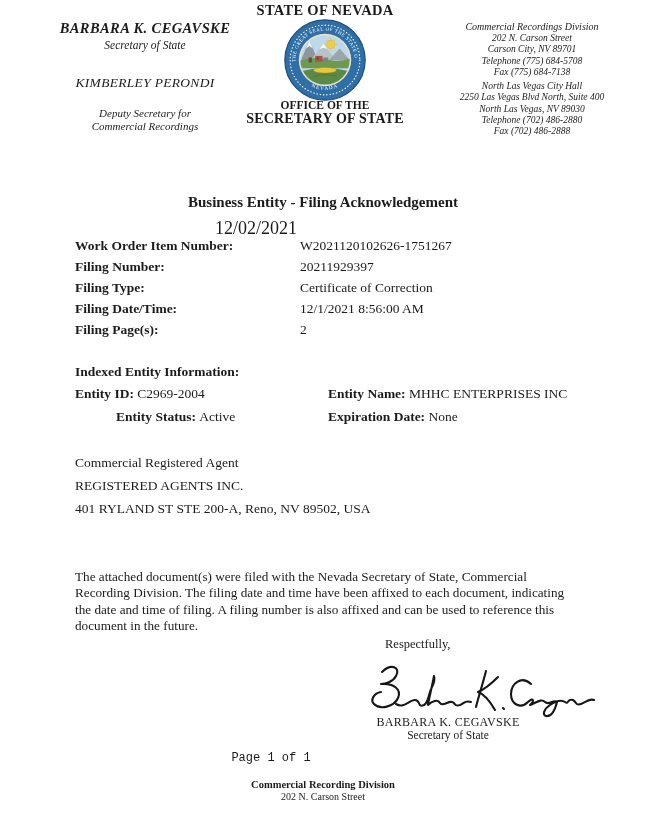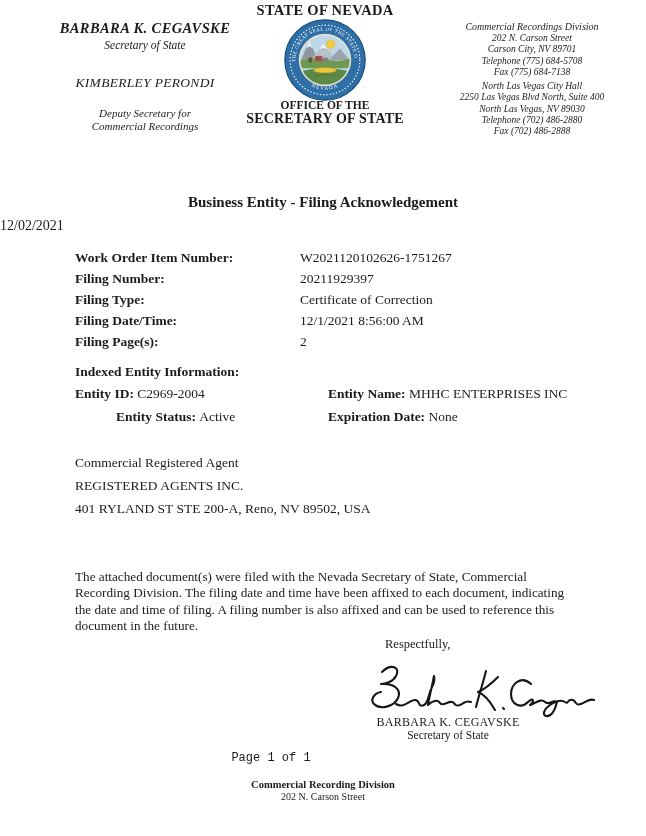--- a/index.html
+++ b/index.html
@@ -24,23 +24,23 @@
   .seal-wrap{left:284px;top:19px;width:82px;height:82px;}
   .hdr-office1{left:243px;top:99px;width:164px;text-align:center;font-size:11.5px;font-weight:bold;}
   .hdr-office2{left:223px;top:111px;width:204px;text-align:center;font-size:14px;font-weight:bold;letter-spacing:.2px;}
   
   .hdr-right{left:425px;top:21px;width:214px;text-align:center;font-style:italic;}
   .hdr-right .l{font-size:9.5px;line-height:11.3px;}
   .hdr-right .l0{font-size:10px;line-height:12px;}
   .hdr-right .grp2{margin-top:3px;}
   
   .doc-title{left:0;top:194px;width:646px;text-align:center;font-size:15px;font-weight:bold;}
-  .doc-date{left:0;top:218px;width:512px;text-align:left;font-size:14px;}
-  
-  .frow{left:75px;width:520px;font-size:13.5px;margin-top:12px;}
+  .doc-date{left:0;top:218px;width:512px;text-align:center;font-size:18px;}
+  
+  .frow{left:75px;width:520px;font-size:13.5px;}
   .frow .lbl{display:inline-block;width:225px;font-weight:bold;}
   .sec-head{left:75px;font-size:13.5px;font-weight:bold;}
   .pair .lbl2{font-weight:bold;}
   .pair{font-size:13.5px;}
   .col1{left:75px;width:250px;}
   .col2{left:328px;width:300px;}
   
   .agent{left:75px;font-size:13.5px;}
   
   .para{left:75px;top:569px;width:507px;font-size:13.2px;line-height:16.3px;text-align:left;}

